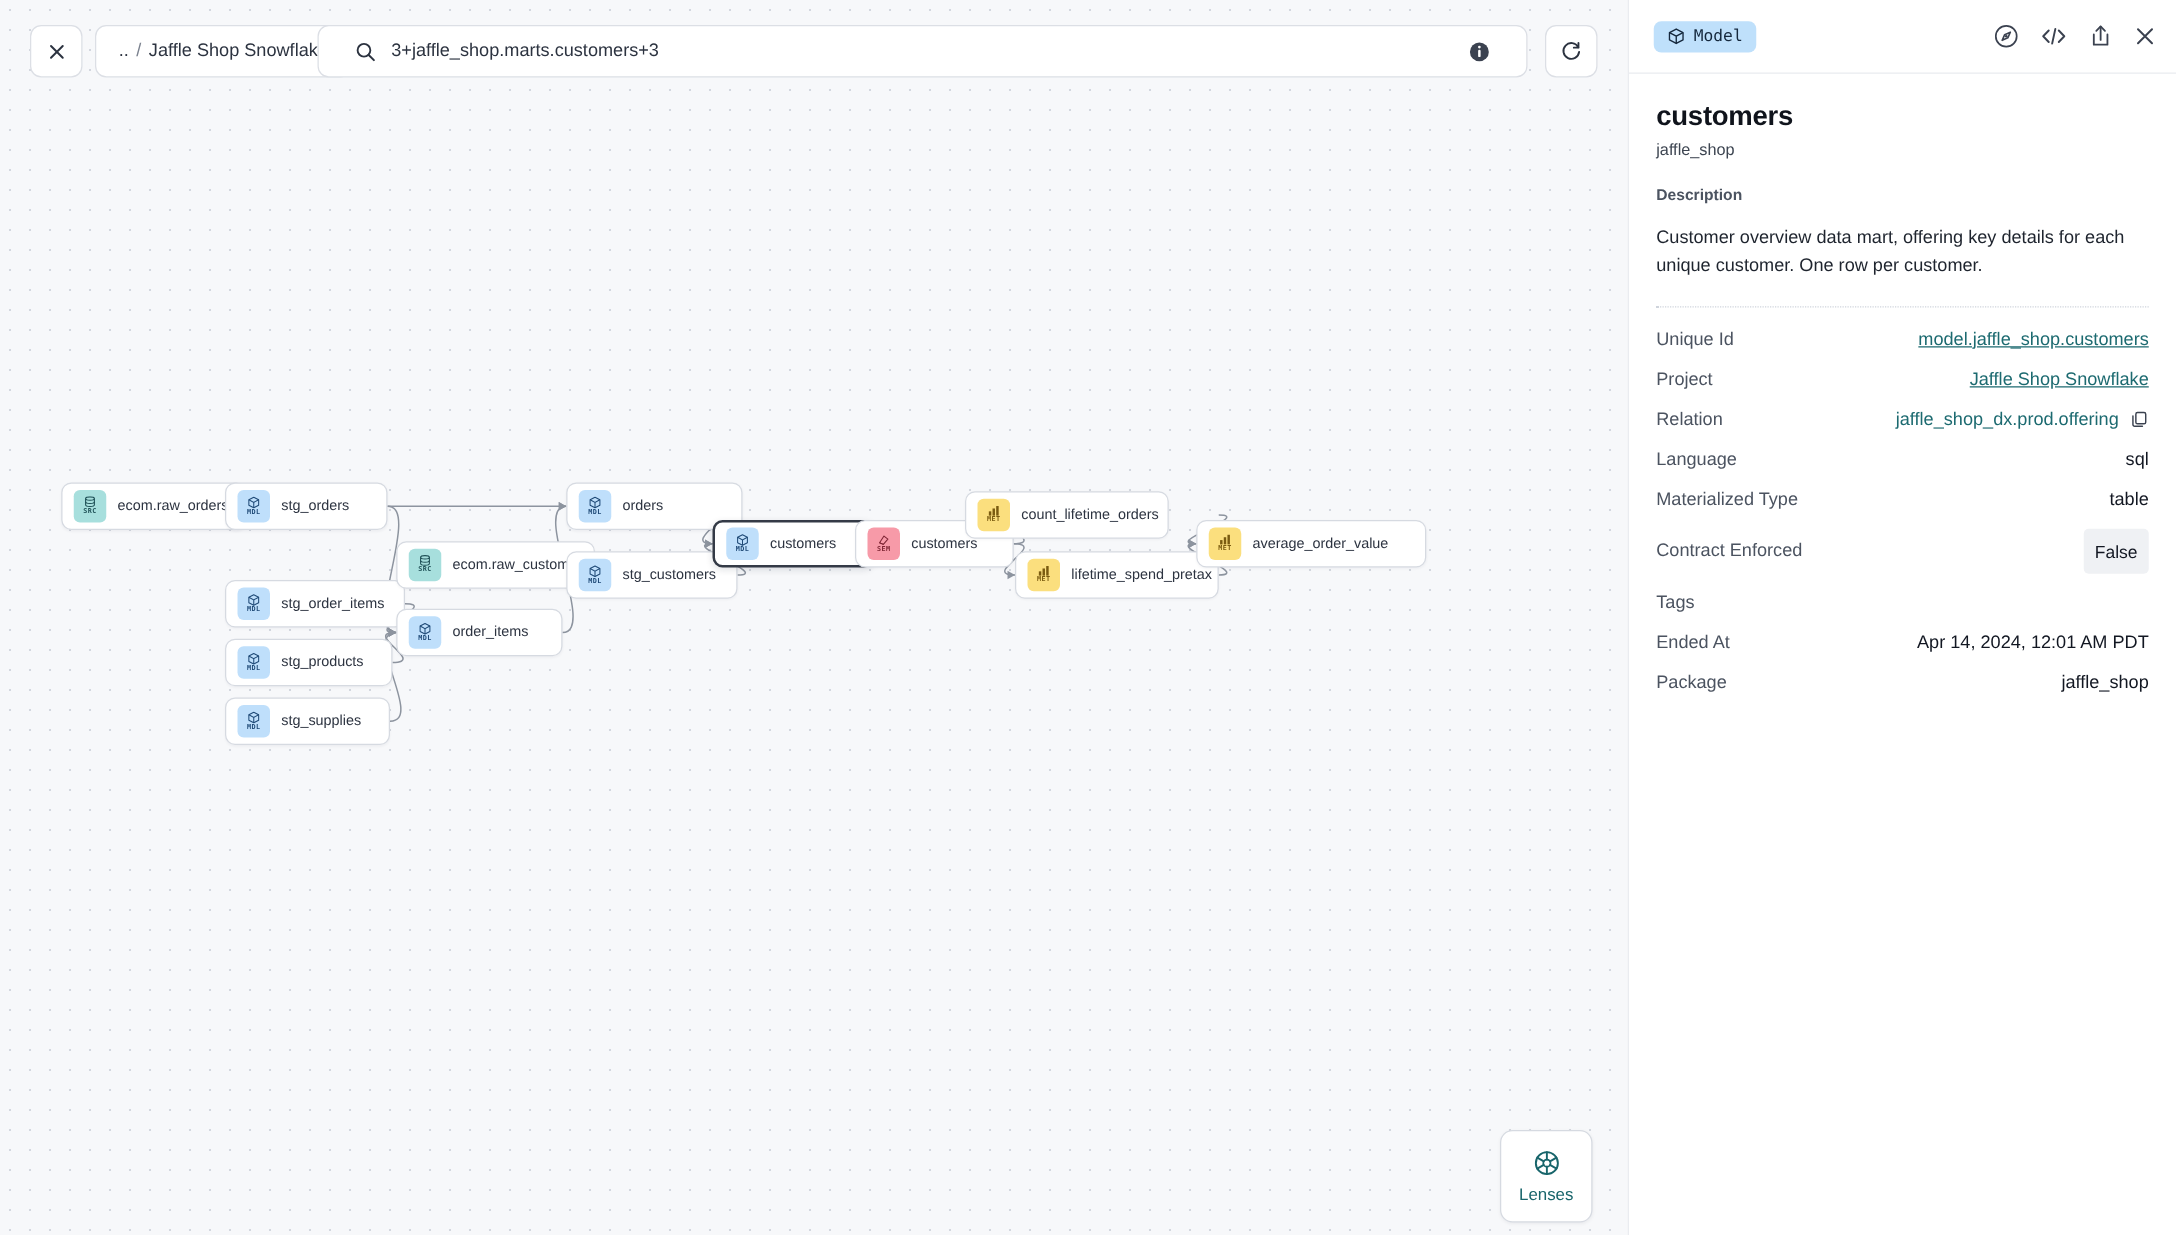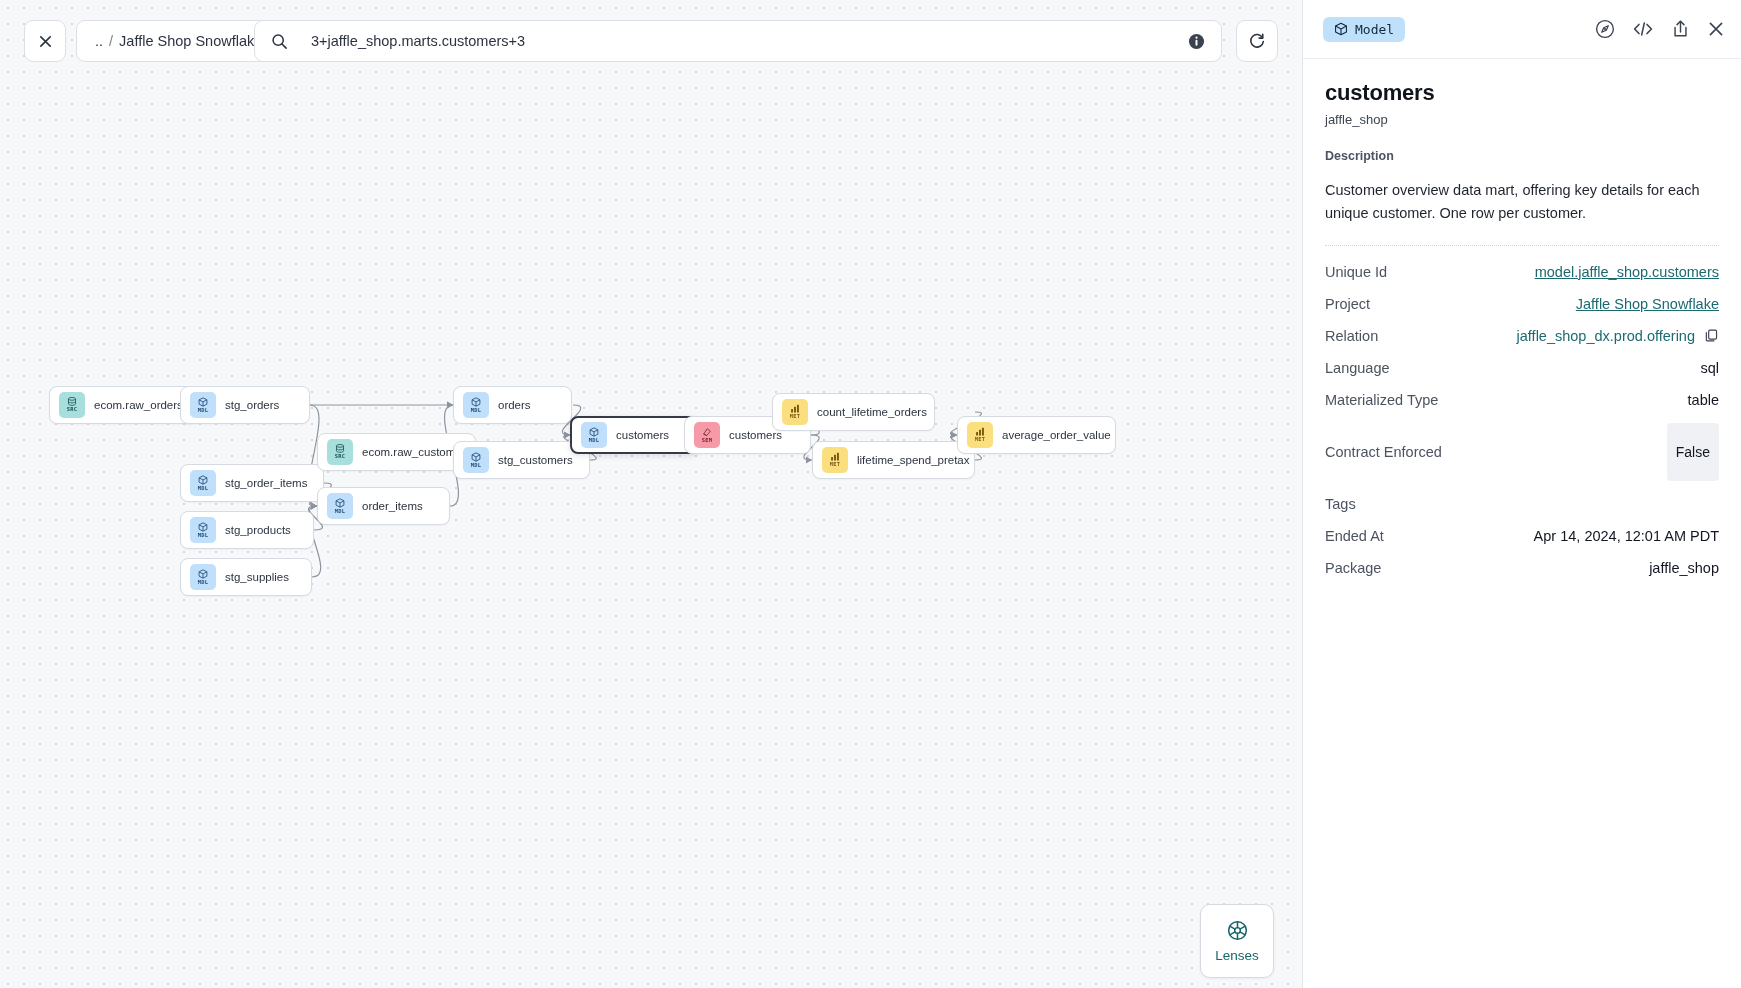--- a/index.html
+++ b/index.html
@@ -25,21 +25,21 @@
   .tb-btn {
     height: 42px; background:#fff; border:1px solid #dcdfe5; border-radius:9px;
     display:flex; align-items:center; justify-content:center; cursor:pointer;
   }
   #close-btn { width: 42px; }
   #breadcrumb-btn { padding: 0 18px; font-size: 14.5px; color:#2c3340; white-space:nowrap; }
   #breadcrumb-btn .crumb-sep { color:#7b828f; }
   #search-wrap {
     position:absolute; top:20px; left:254px; width:968px; height:42px;
     background:#fff; border:1px solid #dcdfe5; border-radius:9px;
-    display:flex; align-items:center; padding:0 16px; gap:23px; z-index:6;
+    display:flex; align-items:center; padding:0 29px; gap:12px; z-index:6;
   }
   #search-input {
     flex:1; border:none; outline:none; font-size:14.5px; color:#2c3340;
     font-family:"Liberation Sans", sans-serif; background:transparent;
   }
   #refresh-btn { position:absolute; top:20px; left:1236px; width:42px; height:42px; z-index:6; }
 
   .icon-svg { display:block; }
 
   
@@ -109,21 +109,21 @@
 
   .row {
     display:flex; align-items:center; justify-content:space-between;
     min-height:32px; padding:7px 0;
   }
   .row-key { font-size:14.5px; color:#4b5360; }
   .row-val { font-size:14.5px; color:#121722; text-align:right; }
   .row-val.link { color:#1c6a70; text-decoration:underline; cursor:pointer; }
   .row-val.teal { color:#1c6a70; }
   .row-val-wrap { display:flex; align-items:center; gap:9px; }
-  .chip-gray { background:#eff1f4; border-radius:4px; padding:21px 9px; font-size:14px; color:#121722; }
+  .chip-gray { background:#eff1f4; border-radius:4px; padding:10px 9px; font-size:14px; color:#121722; }
   .chip-green {
     background:#b5f0c9; border-radius:14px; padding:5px 16px;
     font-size:13.5px; color:#0f4c2a;
   }
 </style>
 </head>
 <body>
 
 <div id="app">
 
@@ -227,21 +227,21 @@
         <div class="node" style="left: 317px; top: 487px; width: 133px;">
           <span class="badge mdl">
             <svg class="bglyph" width="10" height="10" viewBox="0 0 12 12">
               <path d="M6 1 L10.7 3.4 L10.7 8.6 L6 11 L1.3 8.6 L1.3 3.4 Z" stroke="#1f4a77" stroke-width="1" fill="none" stroke-linejoin="round"></path>
               <path d="M1.3 3.4 L6 5.9 L10.7 3.4 M6 5.9 L6 11" stroke="#1f4a77" stroke-width="1" fill="none"></path>
             </svg>
             <span class="btxt">MDL</span>
           </span>
           <span class="node-label">order_items</span>
         </div>
-        <div class="node" style="left: 453px; top: 386px; width: 119px;">
+        <div class="node" style="left: 453px; top: 386px; width: 141px;">
           <span class="badge mdl">
             <svg class="bglyph" width="10" height="10" viewBox="0 0 12 12">
               <path d="M6 1 L10.7 3.4 L10.7 8.6 L6 11 L1.3 8.6 L1.3 3.4 Z" stroke="#1f4a77" stroke-width="1" fill="none" stroke-linejoin="round"></path>
               <path d="M1.3 3.4 L6 5.9 L10.7 3.4 M6 5.9 L6 11" stroke="#1f4a77" stroke-width="1" fill="none"></path>
             </svg>
             <span class="btxt">MDL</span>
           </span>
           <span class="node-label">orders</span>
         </div>
         <div class="node" style="left: 453px; top: 441px; width: 137px;">
@@ -289,21 +289,21 @@
           <span class="badge met">
             <svg class="bglyph" width="10" height="9" viewBox="0 0 12 11">
               <rect x="1.2" y="6.2" width="2.4" height="4.2" fill="#7a5b10"></rect>
               <rect x="4.8" y="3.4" width="2.4" height="7" fill="#7a5b10"></rect>
               <rect x="8.4" y="1" width="2.4" height="9.4" fill="#7a5b10"></rect>
             </svg>
             <span class="btxt">MET</span>
           </span>
           <span class="node-label">lifetime_spend_pretax</span>
         </div>
-        <div class="node" style="left: 957px; top: 416px; width: 159px;">
+        <div class="node" style="left: 957px; top: 416px; width: 184px;">
           <span class="badge met">
             <svg class="bglyph" width="10" height="9" viewBox="0 0 12 11">
               <rect x="1.2" y="6.2" width="2.4" height="4.2" fill="#7a5b10"></rect>
               <rect x="4.8" y="3.4" width="2.4" height="7" fill="#7a5b10"></rect>
               <rect x="8.4" y="1" width="2.4" height="9.4" fill="#7a5b10"></rect>
             </svg>
             <span class="btxt">MET</span>
           </span>
           <span class="node-label">average_order_value</span>
         </div>

